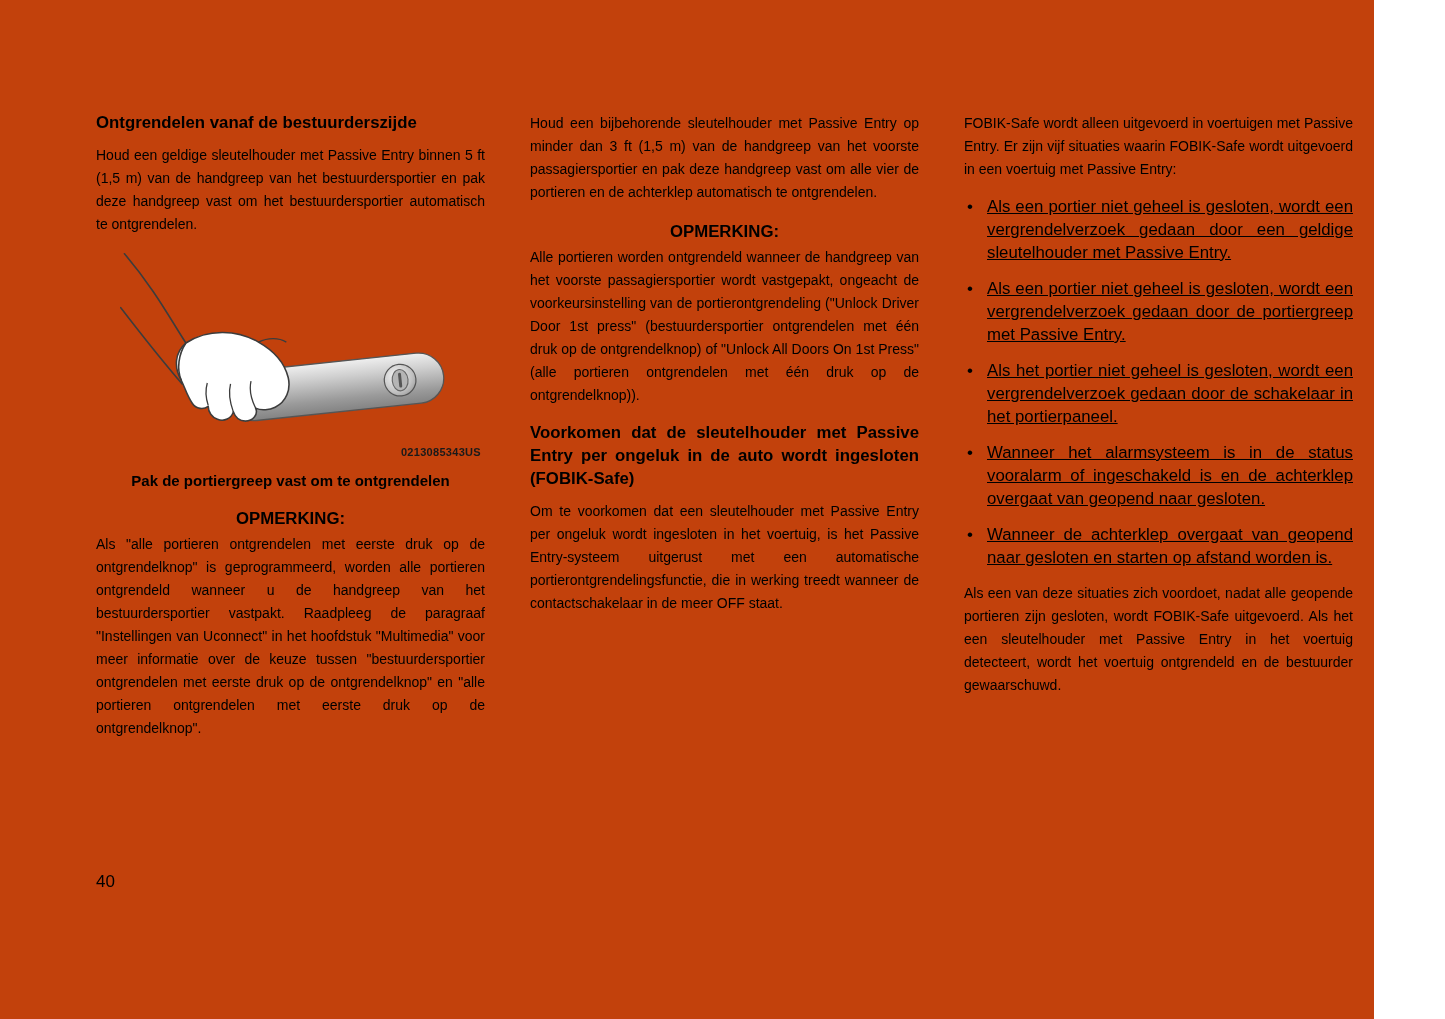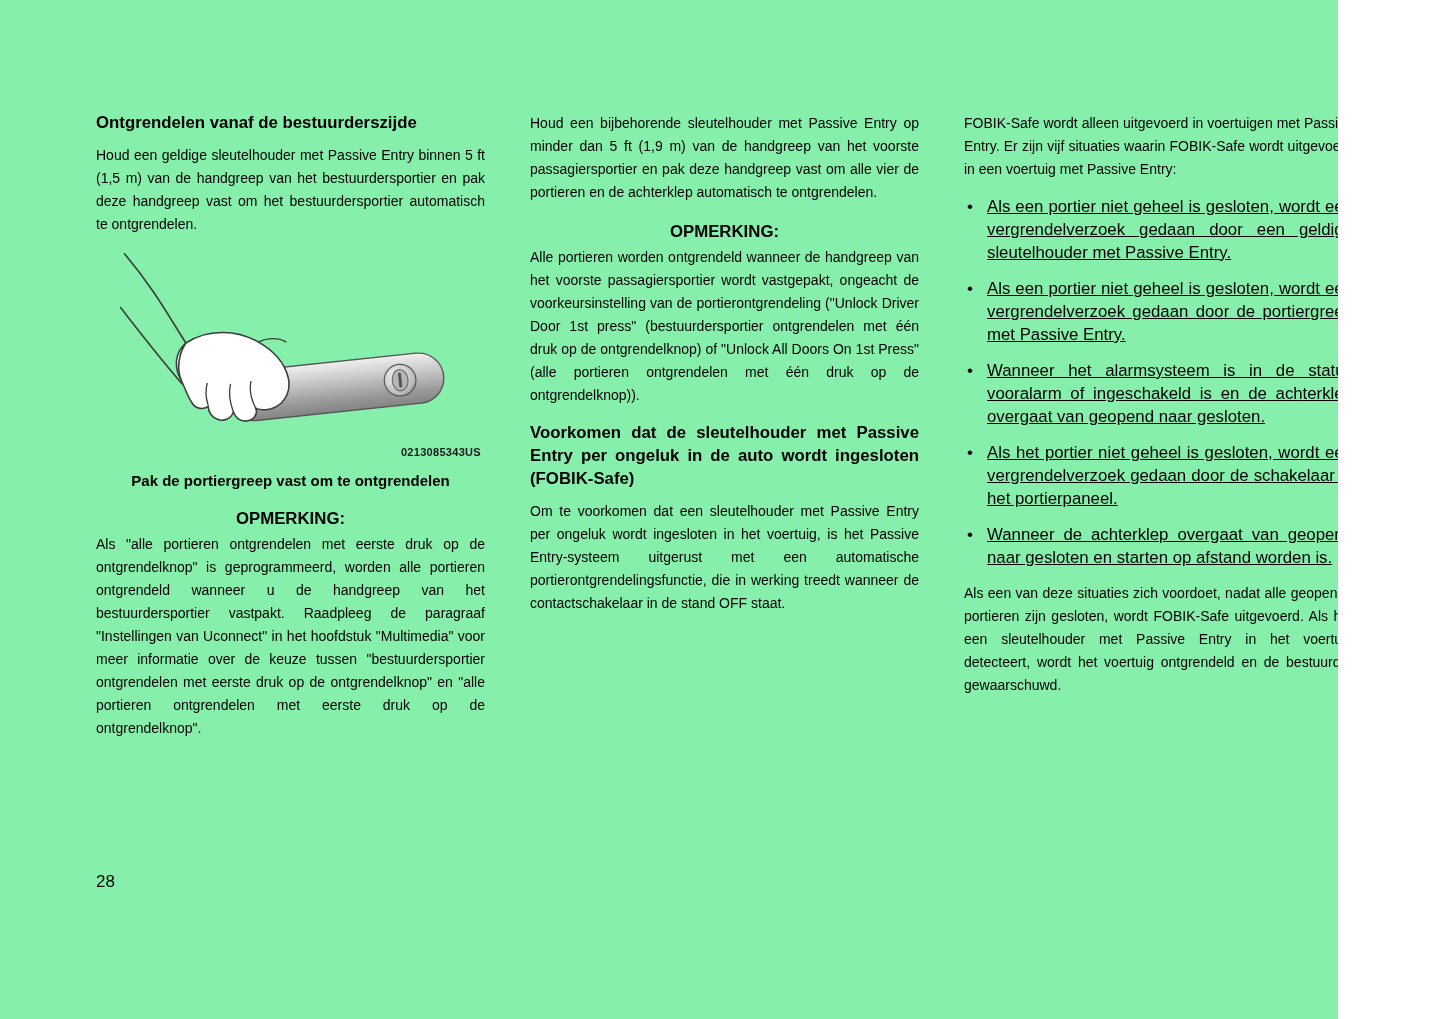--- a/index.html
+++ b/index.html
@@ -1,22 +1,23 @@
 <!DOCTYPE html>
 <html lang="nl"><head>
 <meta charset="utf-8">
 <style>
   html,body{margin:0;padding:0;background:#ffffff;}
   .page{
     position:relative;
     width:1338px;height:1019px;
-    background:#86efac;
+    background:#c2410c;
     font-family:"Liberation Sans",sans-serif;
     color:#000;
     overflow:hidden;
+    padding-left:36px;
   }
   .columns{
     position:absolute;top:112px;left:96px;
     display:flex;gap:45px;
   }
   .col{width:389px;}
   .col p{
     margin:0 0 14px 0;
     font-size:14px;line-height:23px;
     text-align:justify;
@@ -117,40 +118,40 @@
         <div class="figure-code">0213085343US</div>
       </div>
 
       <div class="caption">Pak de portiergreep vast om te ontgrendelen</div>
 
       <div class="note-label">OPMERKING:</div>
       <p>Als "alle portieren ontgrendelen met eerste druk op de ontgrendelknop" is geprogrammeerd, worden alle portieren ontgrendeld wanneer u de handgreep van het bestuurdersportier vastpakt. Raadpleeg de paragraaf "Instellingen van Uconnect" in het hoofdstuk "Multimedia" voor meer informatie over de keuze tussen "bestuurdersportier ontgrendelen met eerste druk op de ontgrendelknop" en "alle portieren ontgrendelen met eerste druk op de ontgrendelknop".</p>
     </div>
 
     <div class="col">
-      <p>Houd een bijbehorende sleutelhouder met Passive Entry op minder dan 5 ft (1,9 m) van de handgreep van het voorste passagiersportier en pak deze handgreep vast om alle vier de portieren en de achterklep automatisch te ontgrendelen.</p>
+      <p>Houd een bijbehorende sleutelhouder met Passive Entry op minder dan 3 ft (1,5 m) van de handgreep van het voorste passagiersportier en pak deze handgreep vast om alle vier de portieren en de achterklep automatisch te ontgrendelen.</p>
 
       <div class="note-label">OPMERKING:</div>
       <p>Alle portieren worden ontgrendeld wanneer de handgreep van het voorste passagiersportier wordt vastgepakt, ongeacht de voorkeursinstelling van de portierontgrendeling ("Unlock Driver Door 1st press" (bestuurdersportier ontgrendelen met één druk op de ontgrendelknop) of "Unlock All Doors On 1st Press" (alle portieren ontgrendelen met één druk op de ontgrendelknop)).</p>
 
       <div class="subheading">Voorkomen dat de sleutelhouder met Passive Entry per ongeluk in de auto wordt ingesloten (FOBIK-Safe)</div>
-      <p>Om te voorkomen dat een sleutelhouder met Passive Entry per ongeluk wordt ingesloten in het voertuig, is het Passive Entry-systeem uitgerust met een automatische portierontgrendelingsfunctie, die in werking treedt wanneer de contactschakelaar in de stand OFF staat.</p>
+      <p>Om te voorkomen dat een sleutelhouder met Passive Entry per ongeluk wordt ingesloten in het voertuig, is het Passive Entry-systeem uitgerust met een automatische portierontgrendelingsfunctie, die in werking treedt wanneer de contactschakelaar in de meer OFF staat.</p>
     </div>
 
     <div class="col">
       <p>FOBIK-Safe wordt alleen uitgevoerd in voertuigen met Passive Entry. Er zijn vijf situaties waarin FOBIK-Safe wordt uitgevoerd in een voertuig met Passive Entry:</p>
 
       <ul class="bullets">
         <li>Als een portier niet geheel is gesloten, wordt een vergrendelverzoek gedaan door een geldige sleutelhouder met Passive Entry.</li>
         <li>Als een portier niet geheel is gesloten, wordt een vergrendelverzoek gedaan door de portiergreep met Passive Entry.</li>
+        <li>Als het portier niet geheel is gesloten, wordt een vergrendelverzoek gedaan door de schakelaar in het portierpaneel.</li>
         <li>Wanneer het alarmsysteem is in de status vooralarm of ingeschakeld is en de achterklep overgaat van geopend naar gesloten.</li>
-        <li>Als het portier niet geheel is gesloten, wordt een vergrendelverzoek gedaan door de schakelaar in het portierpaneel.</li>
         <li>Wanneer de achterklep overgaat van geopend naar gesloten en starten op afstand worden is.</li>
       </ul>
 
       <p>Als een van deze situaties zich voordoet, nadat alle geopende portieren zijn gesloten, wordt FOBIK-Safe uitgevoerd. Als het een sleutelhouder met Passive Entry in het voertuig detecteert, wordt het voertuig ontgrendeld en de bestuurder gewaarschuwd.</p>
     </div>
 
   </div>
 
-  <div class="page-number">28</div>
+  <div class="page-number">40</div>
 
 </div>
 
 </body></html>

